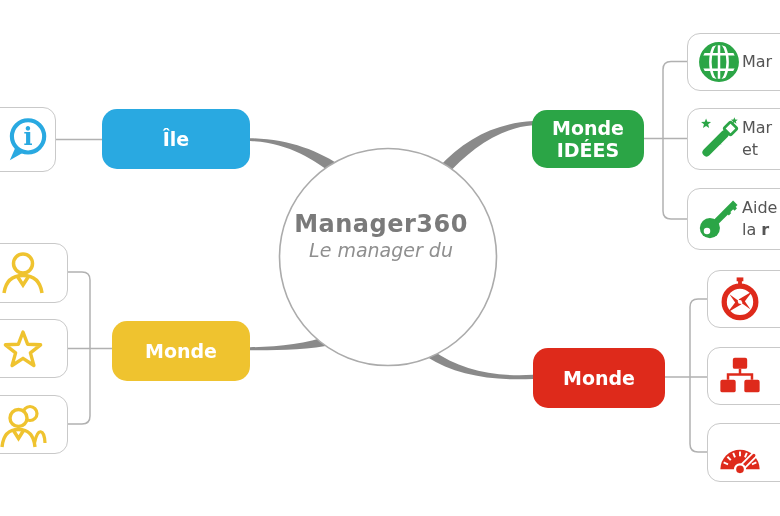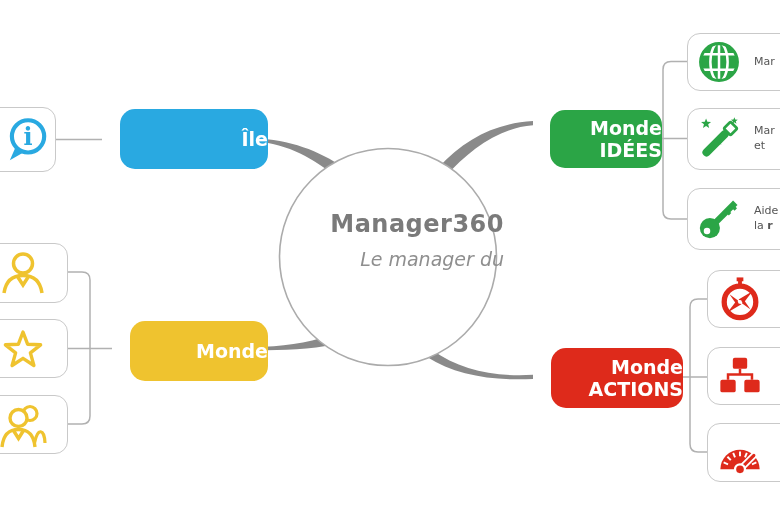--- a/index.html
+++ b/index.html
@@ -1,28 +1,28 @@
 <!DOCTYPE html>
 <html><head>
 <meta charset="utf-8">
 <style>
   html,body{margin:0;padding:0;background:#fff;}
   .canvas{position:relative;width:780px;height:516px;background:#fff;overflow:hidden;
           font-family:"DejaVu Sans","Liberation Sans",sans-serif;}
   svg.layer{position:absolute;left:0;top:0;}
-  .node{position:absolute;display:flex;flex-direction:column;align-items:flex-end;justify-content:center;
+  .node{position:absolute;display:flex;flex-direction:column;align-items:center;justify-content:center;
         border-radius:15px;color:#fff;font-weight:bold;font-size:19px;line-height:1.16;text-align:center;
-        cursor:pointer;z-index:3;margin-left:18px;}
+        cursor:pointer;z-index:3;}
   .card{position:absolute;background:#fff;border:1.6px solid #c9c9c9;border-radius:13px;
         display:flex;align-items:center;z-index:3;box-sizing:border-box;cursor:pointer;}
   .card .icon{flex:0 0 auto;display:block;}
-  .frag{font-size:11px;color:#555555;line-height:1.35;margin-left:12px;white-space:nowrap;}
-  .center-label{position:absolute;left:284px;top:210px;width:220px;text-align:right;z-index:3;cursor:pointer;}
+  .frag{font-size:16px;color:#555555;line-height:1.35;white-space:nowrap;}
+  .center-label{position:absolute;left:271px;top:210px;width:220px;text-align:center;z-index:3;cursor:pointer;}
   .center-title{font-size:24px;font-weight:bold;color:#7a7a7a;letter-spacing:.5px;}
-  .center-sub{font-size:19px;font-style:italic;color:#8f8f8f;line-height:1.3;margin-top:9px;}
+  .center-sub{font-size:19px;font-style:italic;color:#8f8f8f;line-height:1.3;margin-top:0;}
 </style>
 </head>
 <body>
 
 <div class="canvas">
 
   <svg class="layer" width="780" height="516" viewBox="0 0 780 516">
     <g stroke="#b1b1b1" stroke-width="1.5" fill="none">
       <path d="M56,139.5 H102"></path>
       <path d="M643,138.5 H687"></path>
@@ -53,21 +53,20 @@
   </div>
   <div class="node" style="left: 532px; top: 110px; width: 112px; height: 58px; background-color: rgb(43, 165, 70);">
     <span>Monde</span>
     <span>IDÉES</span>
   </div>
   <div class="node" style="left: 112px; top: 321px; width: 138px; height: 60px; background-color: rgb(239, 195, 47);">
     <span>Monde</span>
   </div>
   <div class="node" style="left: 533px; top: 348px; width: 132px; height: 60px; background-color: rgb(222, 42, 27);">
     <span>Monde</span>
-    <span>ACTIONS</span>
   </div>
 
   <div class="card" style="left:-16px;top:107px;width:72px;height:65px;padding-left:17px;">
     <svg class="icon" width="50" height="50" viewBox="0 0 48 48">
       <circle cx="25" cy="20.5" r="15.5" fill="none" stroke="#29A9E1" stroke-width="4"></circle>
       <path d="M13,31 L7.5,43.5 L23,34.5 Z" fill="#29A9E1"></path>
       <text x="25" y="29" font-family="DejaVu Serif, serif" font-weight="bold" font-size="23" fill="#29A9E1" text-anchor="middle">i</text>
     </svg>
   </div>
 

